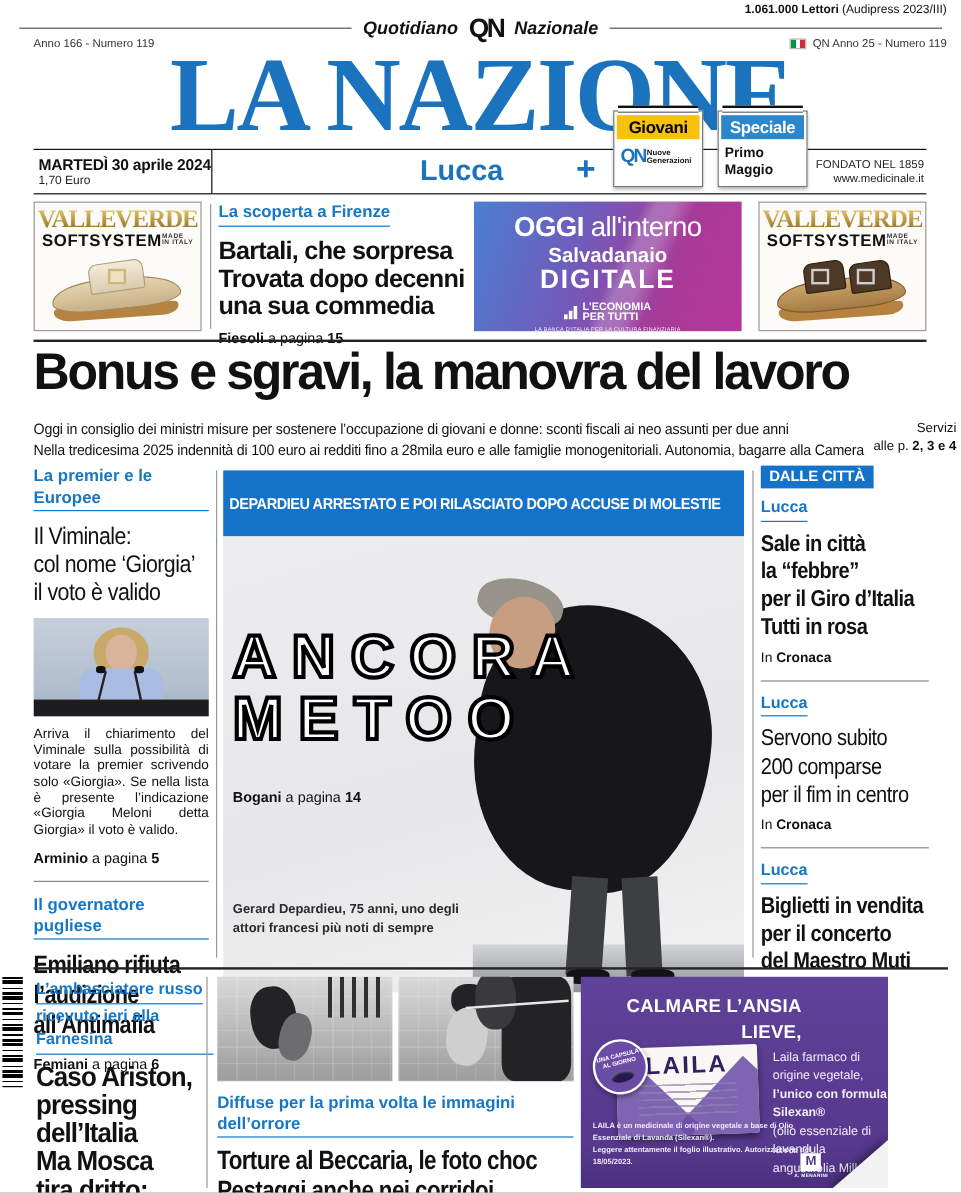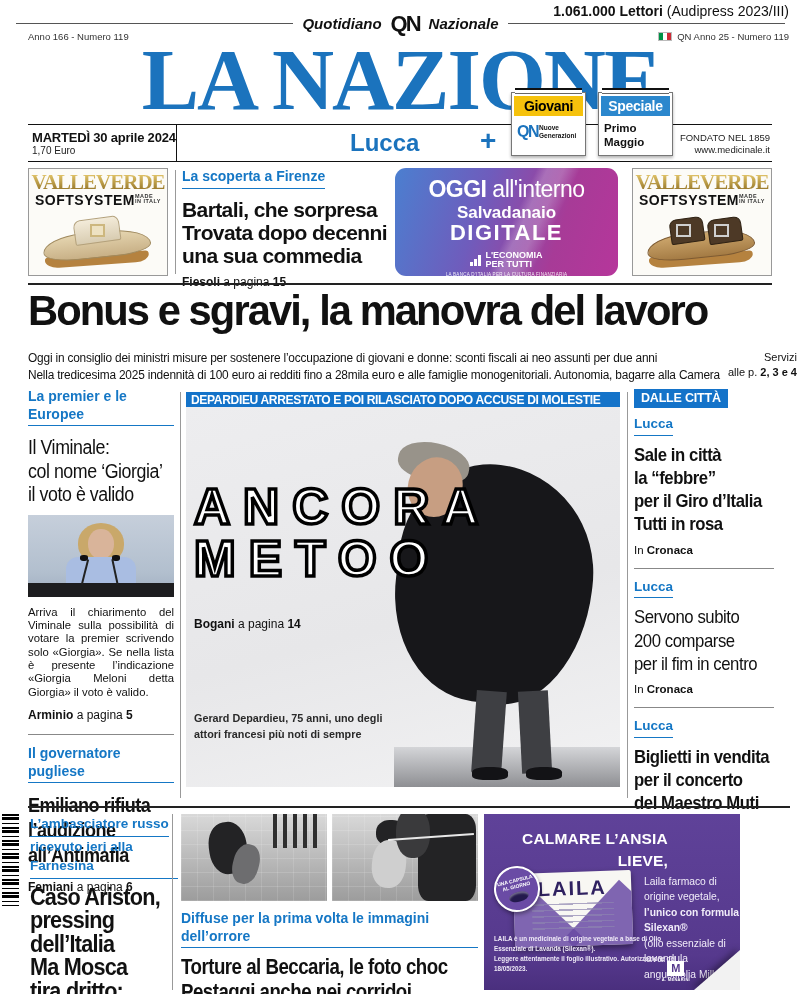--- a/index.html
+++ b/index.html
@@ -1,20 +1,20 @@
 <!DOCTYPE html>
 <html lang="it"><head>
 <meta charset="utf-8">
 <style>
   * { margin:0; padding:0; box-sizing:border-box; }
   body { background:#777; font-family:"Liberation Sans", sans-serif; }
   #page { position:relative; width:801px; height:994px; background:#fff; margin:0 auto; overflow:hidden; color:#111; }
 
   
-  .readers { position:absolute; top:3px; right:12px; font-size:14px; color:#111; }
+  .readers { position:absolute; top:3px; right:12px; font-size:10px; color:#111; }
   .brandrow { position:absolute; top:14px; left:16px; right:16px; display:flex; align-items:center; gap:9px; }
   .bline { flex:1; height:1px; background:#555; }
   .brand-it { font-style:italic; font-weight:bold; font-size:15px; }
   .qn-logo { font-weight:900; font-size:22px; letter-spacing:-2px; line-height:.9; }
   .issue-left { position:absolute; top:31px; left:28px; font-size:9.5px; color:#333; }
   .issue-right { position:absolute; top:31px; right:12px; font-size:9.5px; color:#333; display:flex; align-items:center; gap:5px; }
   .flag { display:inline-block; width:14px; height:9px; border:1px solid #bbb;
           background:linear-gradient(to right,#009246 0 33%,#fff 33% 66%,#ce2b37 66%); }
 
   
@@ -68,21 +68,21 @@
   .sandal.brown .buckle.b2 { left:68px; }
 
   .bartali { position:absolute; left:182px; top:168px; width:206px; }
   .kicker { color:#1577c5; font-weight:bold; font-size:14px; line-height:1.25; }
   .kicker .ul { display:inline-block; border-bottom:1.5px solid #1577c5; padding-bottom:2px; }
   .bartali-h { margin-top:9px; font-size:21px; font-weight:bold; letter-spacing:-0.6px; line-height:1.1; white-space:nowrap; }
   .byline { font-size:12px; color:#111; }
   .bartali .byline { margin-top:8px; }
 
   .ad-digital { position:absolute; left:395px; top:168px; width:223px; height:108px; overflow:hidden; text-align:center; color:#fff;
-                background:linear-gradient(108deg,#4b7fd0 0%,#6f5cbc 38%,#a73b97 72%,#b6369b 100%);border-radius:11px; }
+                background:linear-gradient(108deg,#4b7fd0 0%,#6f5cbc 38%,#a73b97 72%,#b6369b 100%); }
   .ad-digital::after { content:""; position:absolute; inset:0;
                 background:linear-gradient(115deg,transparent 52%,rgba(255,255,255,.22) 56%,rgba(255,255,255,.22) 62%,transparent 68%); }
   .dg1 { margin-top:10px; font-size:23px; line-height:1; letter-spacing:-0.5px; }
   .dg1 b { font-weight:900; }
   .dg2 { font-size:17px; font-weight:bold; line-height:1.05; margin-top:3px; }
   .dg3 { font-size:22px; font-weight:900; letter-spacing:1.5px; line-height:1; }
   .dg-footer { margin-top:7px; display:flex; justify-content:center; align-items:center; gap:4px; font-size:9px; font-weight:900; line-height:1.05; text-align:left; position:relative; z-index:2; }
   .bars { display:inline-flex; align-items:flex-end; gap:1px; height:11px; }
   .bars i { display:block; width:3px; background:#fff; }
   .dg-small { position:relative; z-index:2; font-size:4.5px; letter-spacing:.3px; opacity:.9; margin-top:2px; }
@@ -110,21 +110,21 @@
   .m-mic { position:absolute; width:2px; height:26px; background:#222; bottom:12px; }
   .m-michead { position:absolute; width:8px; height:6px; background:#111; border-radius:40%; }
   .body-text { margin-top:9px; font-size:11.3px; line-height:1.18; text-align:justify; hyphens:auto; }
   .col-left .byline { margin-top:9px; }
   .hdiv { border-top:1px solid #888; margin:12px 0 10px; }
   .emi-h { margin-top:9px; font-size:21px; font-weight:bold; line-height:1.2; letter-spacing:-0.6px;
            transform:scaleX(.86); transform-origin:left top; white-space:nowrap; }
 
   .col-center { position:absolute; left:186px; top:392px; width:434px; }
   .banner { background:#1473c9; color:#fff; font-weight:bold; font-size:13px; letter-spacing:-0.4px;
-            padding:0 5px; white-space:nowrap; overflow:hidden; transform-origin:left top; }
+            padding:20px 5px; white-space:nowrap; overflow:hidden; transform-origin:left top; }
   .banner span { display:inline-block; transform:scaleX(.93); transform-origin:left top; }
   .photo-dep { position:relative; width:434px; height:380px; overflow:hidden;
                background:linear-gradient(165deg,#ededef 0%,#e7e7e9 55%,#f2f2f3 100%); }
   .dp-floor { position:absolute; right:0; bottom:0; width:52%; height:40px; background:linear-gradient(#d4d5d8,#8e8f93); }
   .dp-suit { position:absolute; right:28px; top:58px; width:196px; height:238px; background:#17171a;
              border-radius:46% 54% 42% 46%/40% 46% 52% 48%; transform:rotate(7deg); }
   .dp-head { position:absolute; right:158px; top:50px; width:54px; height:60px; background:#c79e82;
              border-radius:50% 50% 48% 52%; transform:rotate(24deg); }
   .dp-hair { position:absolute; right:150px; top:36px; width:72px; height:38px; background:#98938a;
              border-radius:50% 50% 40% 40%; transform:rotate(12deg); }

